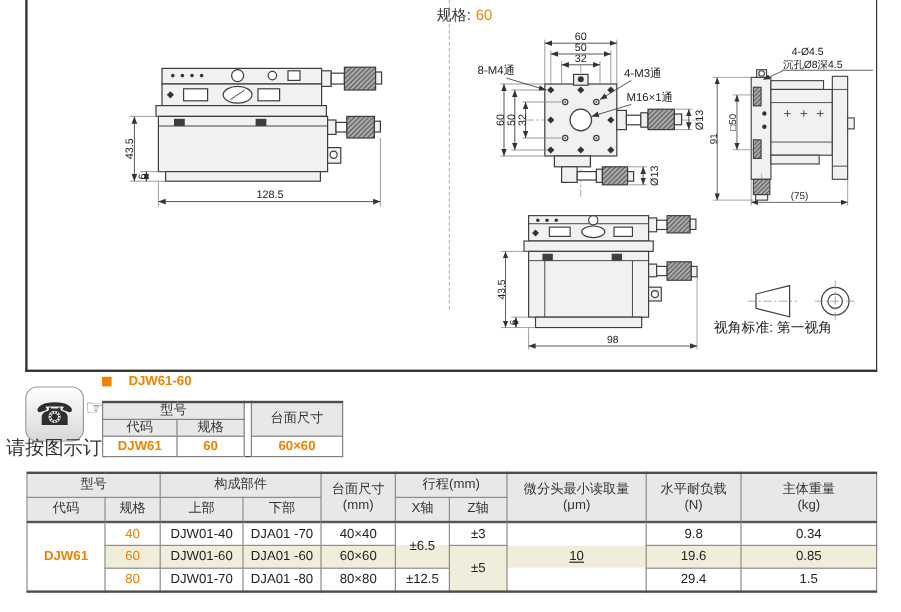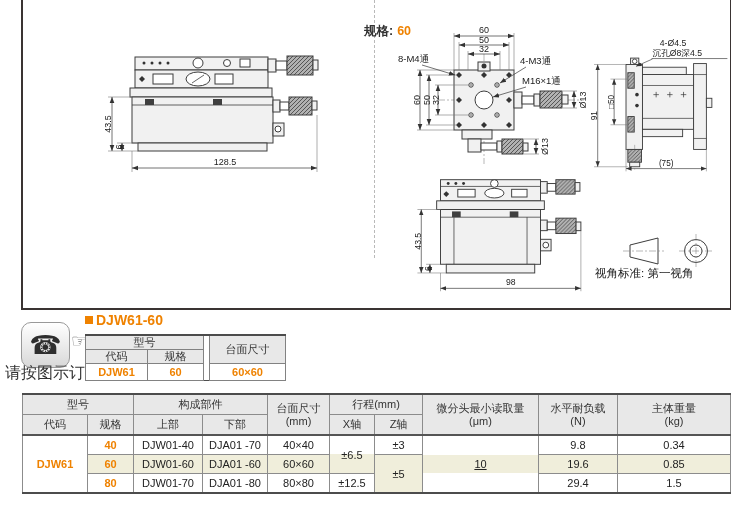--- a/index.html
+++ b/index.html
@@ -8,21 +8,21 @@
     font-family:"Liberation Sans","DejaVu Sans",sans-serif; color:#333;
     overflow:hidden;
   }
   
   .panel {
     position:absolute; left:21px; top:0; width:707px; height:308px;
     border-left:2px solid #3a3433; border-right:1px solid #3a3433; border-bottom:2px solid #3a3433;
     background:#fff;
   }
   .divider { position:absolute; left:351px; top:0; height:258px; width:0; border-left:1px dashed #b9b9b9; }
-  .spec-label { position:absolute; left:364px; top:23px; font-size:12.5px; color:#333;font-weight:bold; }
+  .spec-label { position:absolute; left:364px; top:5px; font-size:12.5px; color:#333; }
   .spec-label .val { color:#ef8200; margin-left:4px; }
   .view-standard { position:absolute; left:595px; top:266px; font-size:11.5px; color:#222; }
   svg.dr { position:absolute; overflow:visible; }
   .ol  { fill:#f1f1f1; stroke:#3d3d3d; stroke-width:1; }
   .ol2 { fill:#ffffff; stroke:#3d3d3d; stroke-width:1; }
   .nf  { fill:none; stroke:#3d3d3d; stroke-width:1; }
   .dk  { fill:url(#kn); stroke:#3d3d3d; stroke-width:1; }
   .scr { fill:#333; }
   .thin { stroke:#3d3d3d; stroke-width:0.8; fill:none; }
   .dim { stroke:#444; stroke-width:0.75; fill:none; }
@@ -34,21 +34,21 @@
   
   .phone-box {
     position:absolute; left:21px; top:322px; width:47px; height:44px;
     border:1px solid #999; border-radius:10px;
     background:linear-gradient(#ffffff,#d8d8d8);
     display:flex; align-items:center; justify-content:center;
     font-size:26px; color:#2e2e2e;
   }
   .finger { position:absolute; left:71px; top:330px; font-size:18px; color:#777; }
   .order-note { position:absolute; left:5px; top:363px; font-size:16px; color:#333;text-align:right; }
-  .product-title { position:absolute; left:85px; top:312px; font-size:14px; font-weight:bold; color:#ef8200; display:flex; align-items:center; }
+  .product-title { position:absolute; left:85px; top:312px; font-size:11px; font-weight:bold; color:#ef8200; display:flex; align-items:center;gap:11px; }
   .bullet { display:inline-block; width:8px; height:8px; background:#ef8200; margin-right:3px; }
   
   table.mini {
     position:absolute; left:85px; top:334px; border-collapse:collapse; table-layout:fixed;
     border-top:2px solid #4c4c4c; border-bottom:1.5px solid #4c4c4c;
     font-size:11px;
   }
   .mini td { border:1px solid #828282; text-align:center; padding:0; height:13px; line-height:13px; }
   .mini td.hd { background:#e8e8e8; color:#333; }
   .mini td.gap { border-top:none; border-bottom:none; background:#fff; }
@@ -58,21 +58,21 @@
     position:absolute; left:22px; top:393px; width:708px;
     border-collapse:collapse; table-layout:fixed; font-size:11px;
     border:1px solid #828282; border-top:2px solid #4c4c4c; border-bottom:2px solid #4c4c4c;
   }
   .spec th, .spec td { border:1px solid #8c8c8c; text-align:center; padding:0; font-weight:normal; }
   .spec th { background:#e8e8e8; color:#333; height:19px; line-height:1.15; }
   .spec th.hb { border-bottom:2px solid #555; }
   .spec td { height:18px; color:#222; background:#fff; }
   .spec tr.hl td { background:#f0eedb; }
   .spec td.code-cell { color:#ef8200; font-weight:bold; background:#fff; }
-  .spec td.sp { color:#ef8200; font-weight:bold; }
+  .spec td.sp { color:#ef8200; font-weight:normal; }
   .spec td.gx { background:linear-gradient(to bottom,#ffffff 50%,#f0eedb 50%);text-align:center; }
   .spec td.gz { background:linear-gradient(to bottom,#f0eedb 50%,#ffffff 50%); }
   .spec td.gm { background:linear-gradient(to bottom,#ffffff 33.4%,#f0eedb 33.4%,#f0eedb 66.7%,#ffffff 66.7%);text-decoration:underline; }
 </style>
 </head>
 <body>
 
 <svg width="0" height="0" style="position:absolute" aria-hidden="true">
   <defs>
     <marker id="ar" viewBox="0 0 10 10" refX="9" refY="5" markerWidth="9" markerHeight="9" orient="auto-start-reverse">

